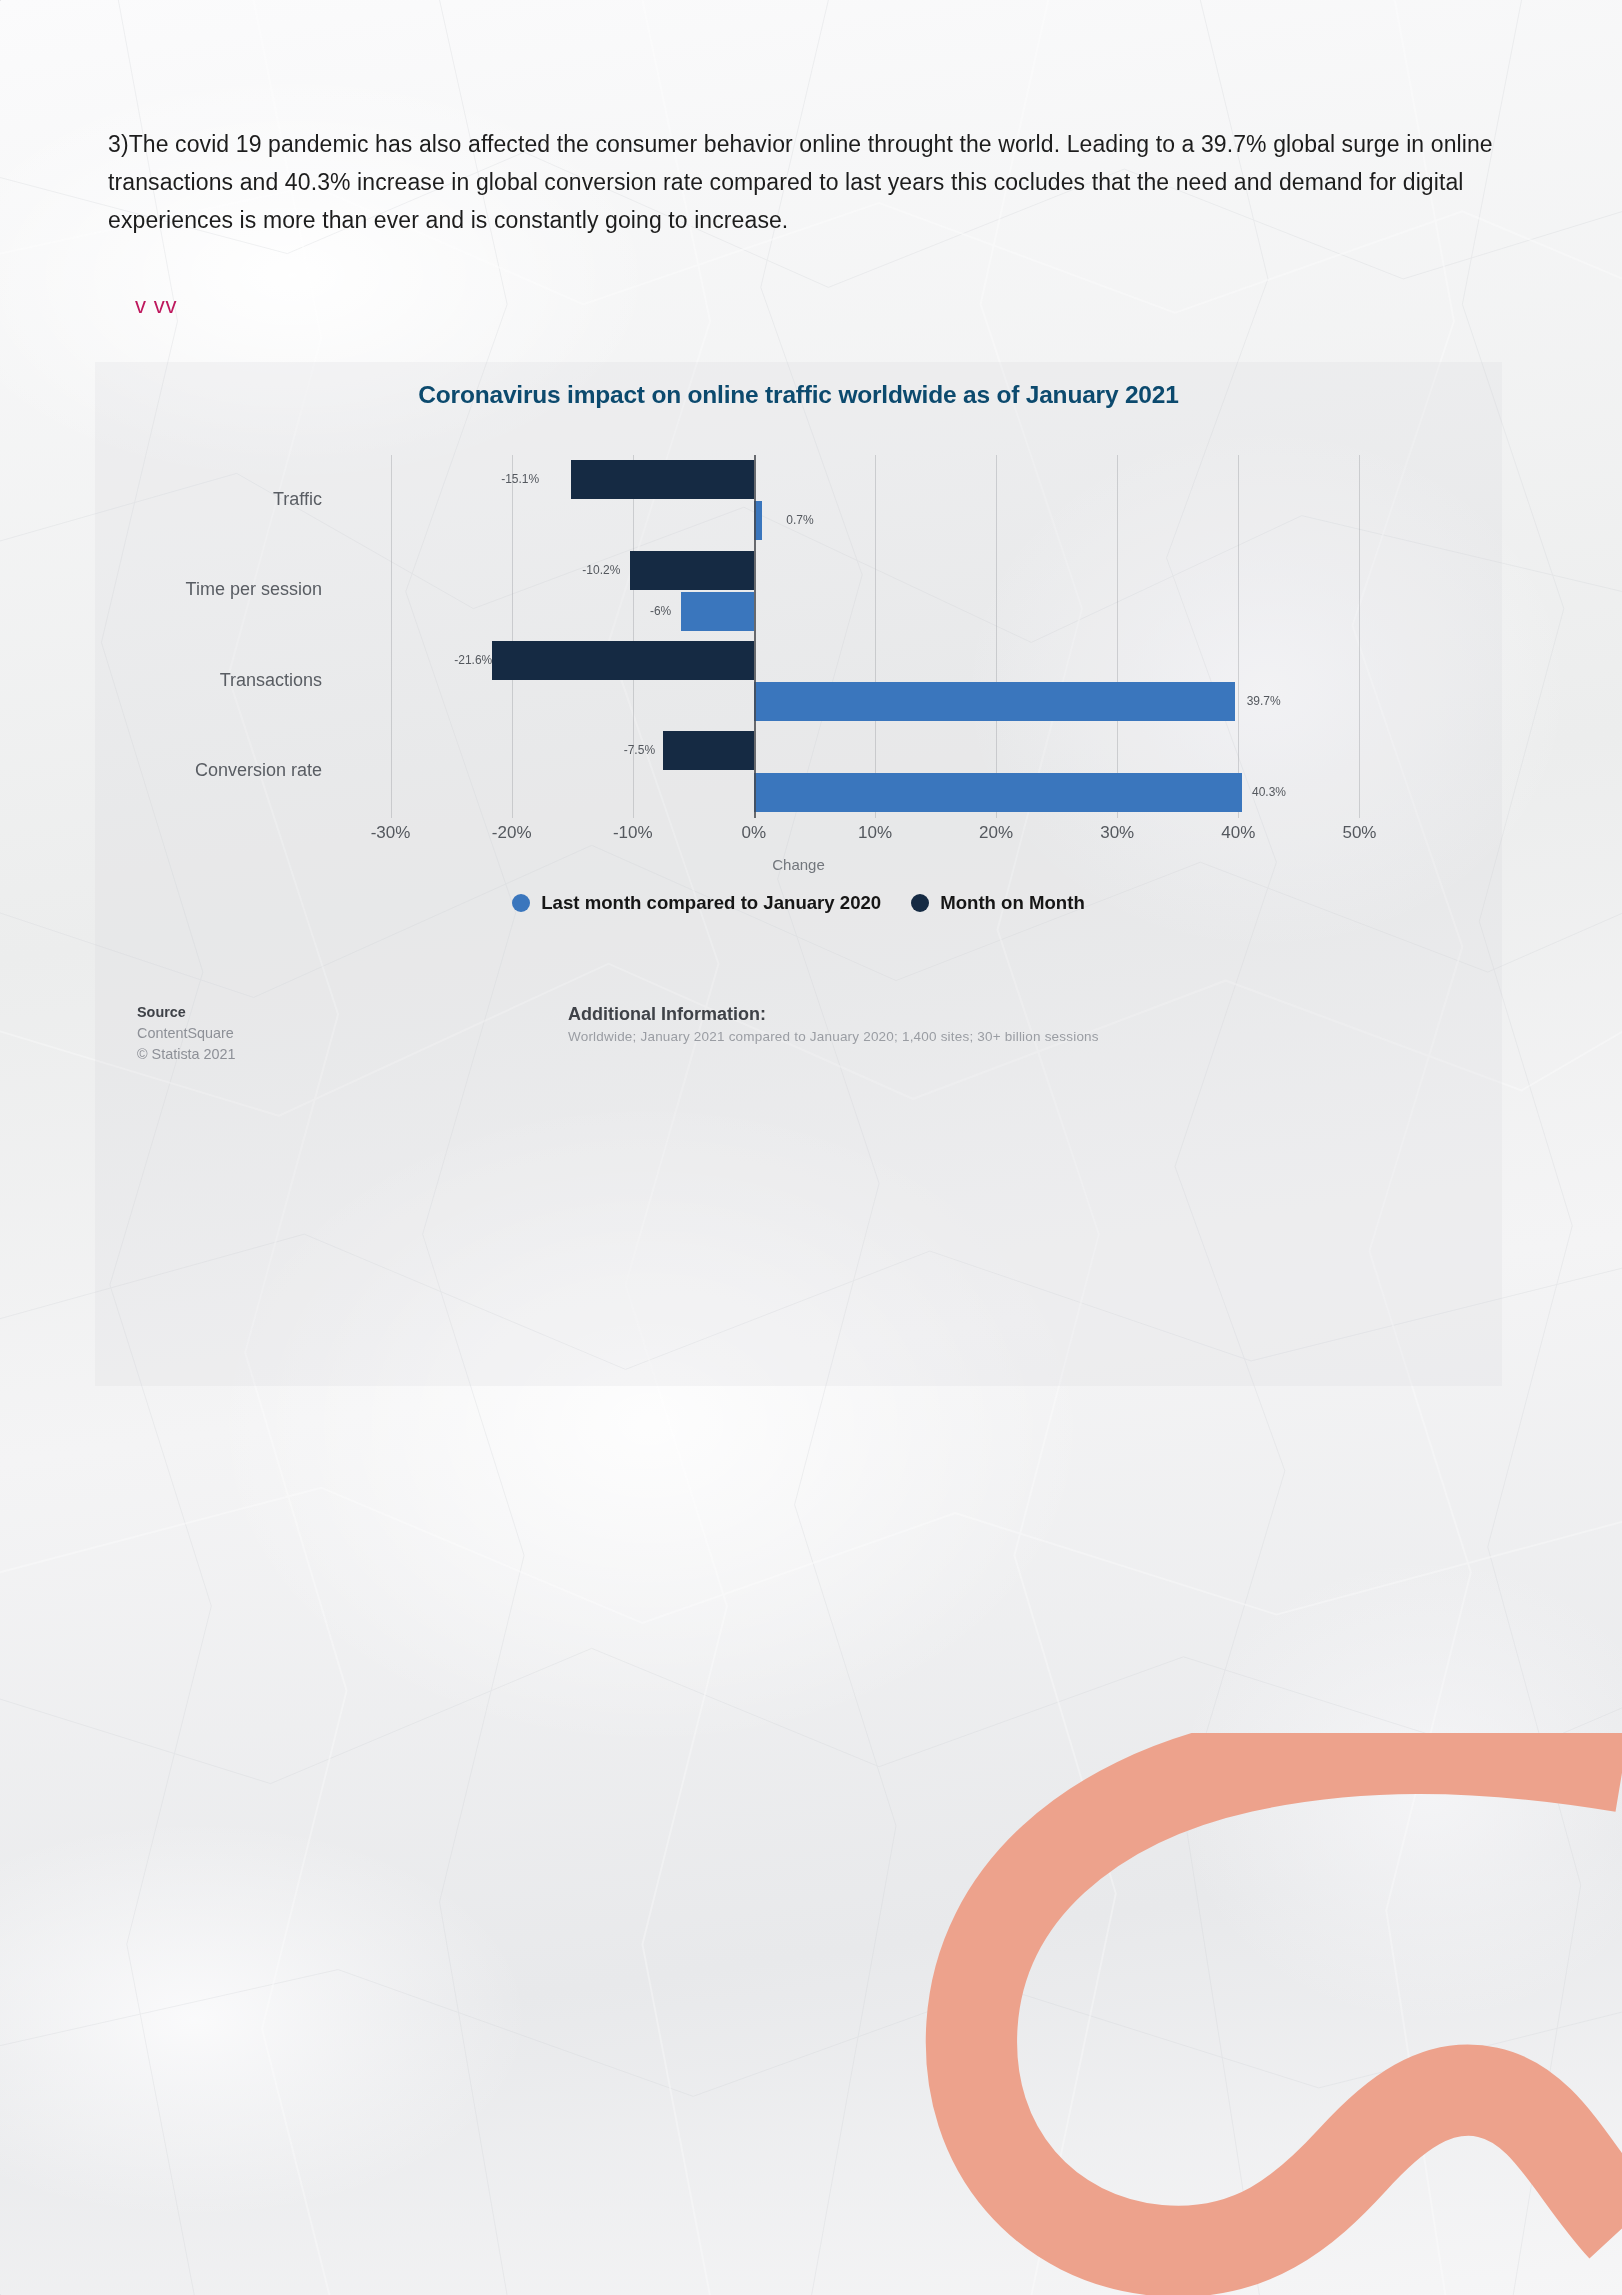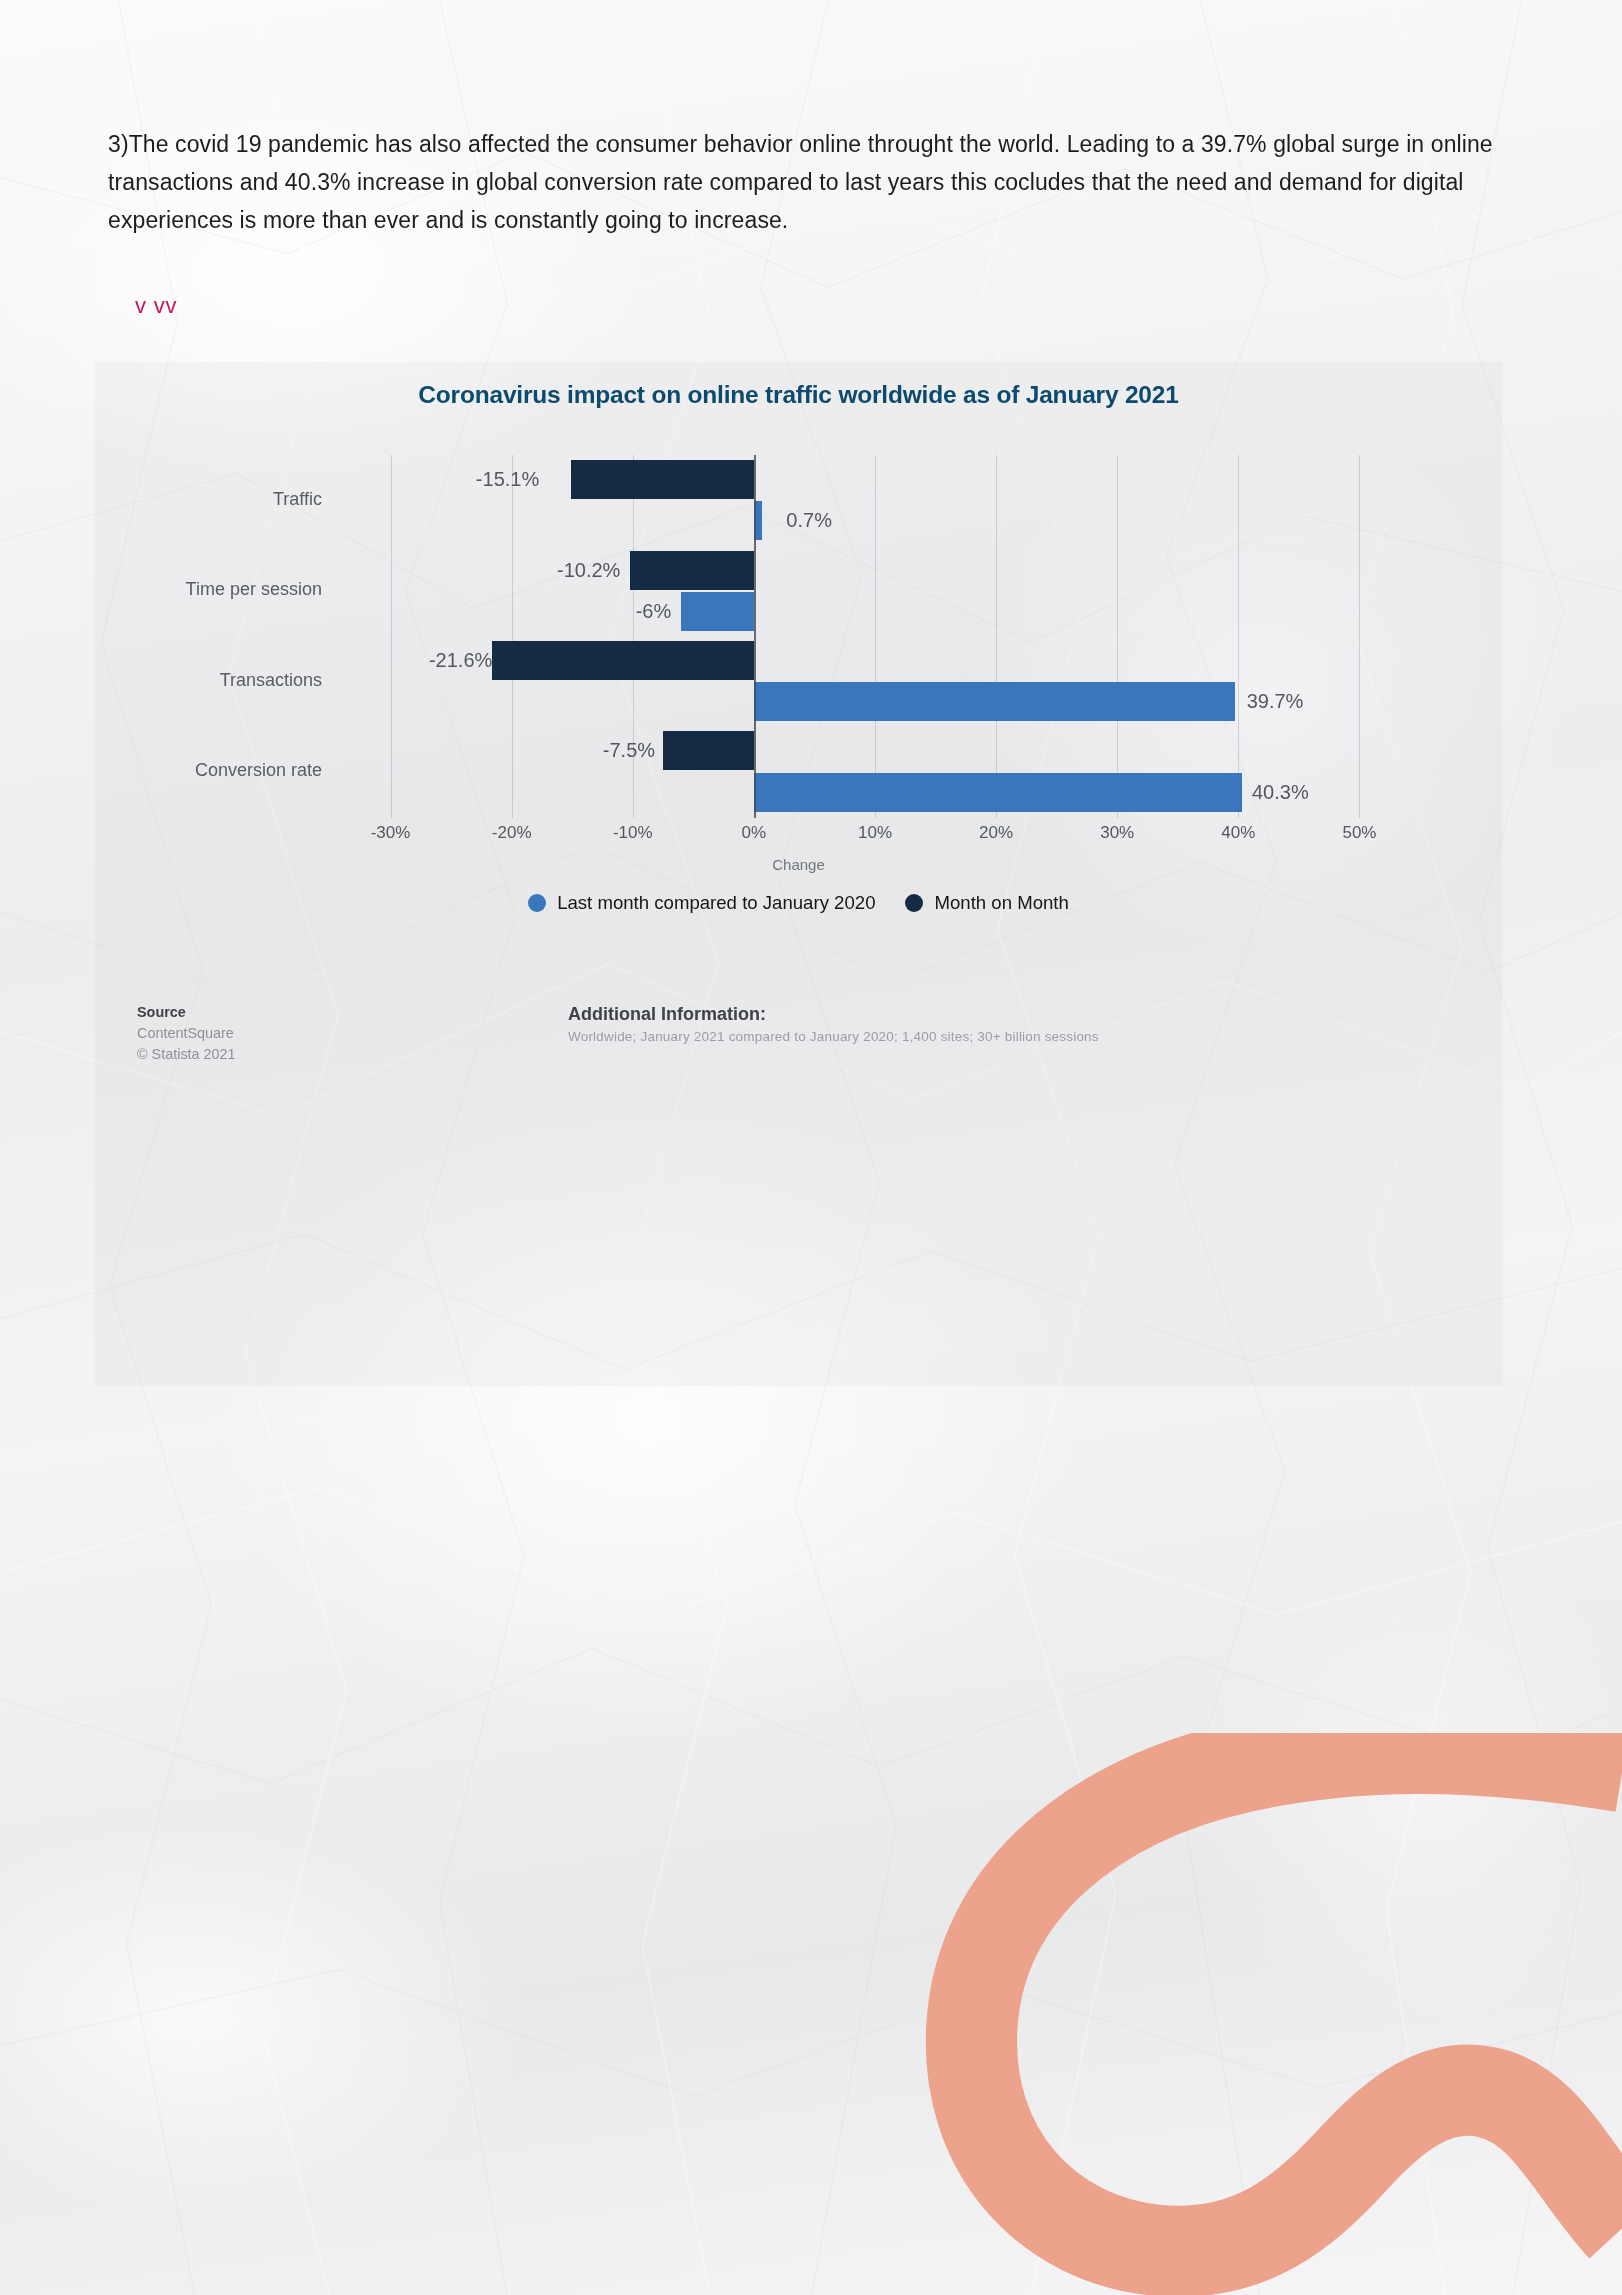--- a/index.html
+++ b/index.html
@@ -114,21 +114,21 @@
   .bar {
     position: absolute;
     height: 39px;
     z-index: 2;
   }
   .bar.mom  { background: #152a43; }
   .bar.last { background: #3a76bd; }
 
   .bar-label {
     position: absolute;
-    font-size: 20px;
+    font-size: 12px;
     color: #54585e;
     white-space: nowrap;
     z-index: 4;
     line-height: 39px;
     height: 39px;
   }
   .bar-label.left  { text-align: right; }
   .bar-label.right { text-align: left; }
 
   .cat-label {
@@ -175,21 +175,21 @@
     position: absolute;
     left: 0; right: 0;
     top: 530px;
     display: flex;
     justify-content: center;
     align-items: center;
     gap: 30px;
   }
   .legend-item { display: flex; align-items: center; gap: 11px; }
   .legend-dot { width: 18px; height: 18px; border-radius: 50%; }
-  .legend-text { font-size: 18.6px; font-weight: normal; color: #161616; white-space: nowrap; }
+  .legend-text { font-size: 18.6px; font-weight: bold; color: #161616; white-space: nowrap; }
 
   #footer {
     position: absolute;
     left: 42px;
     top: 642px;
     right: 34px;
     display: flex;
   }
   #source-block { width: 431px; }
   .foot-head {

